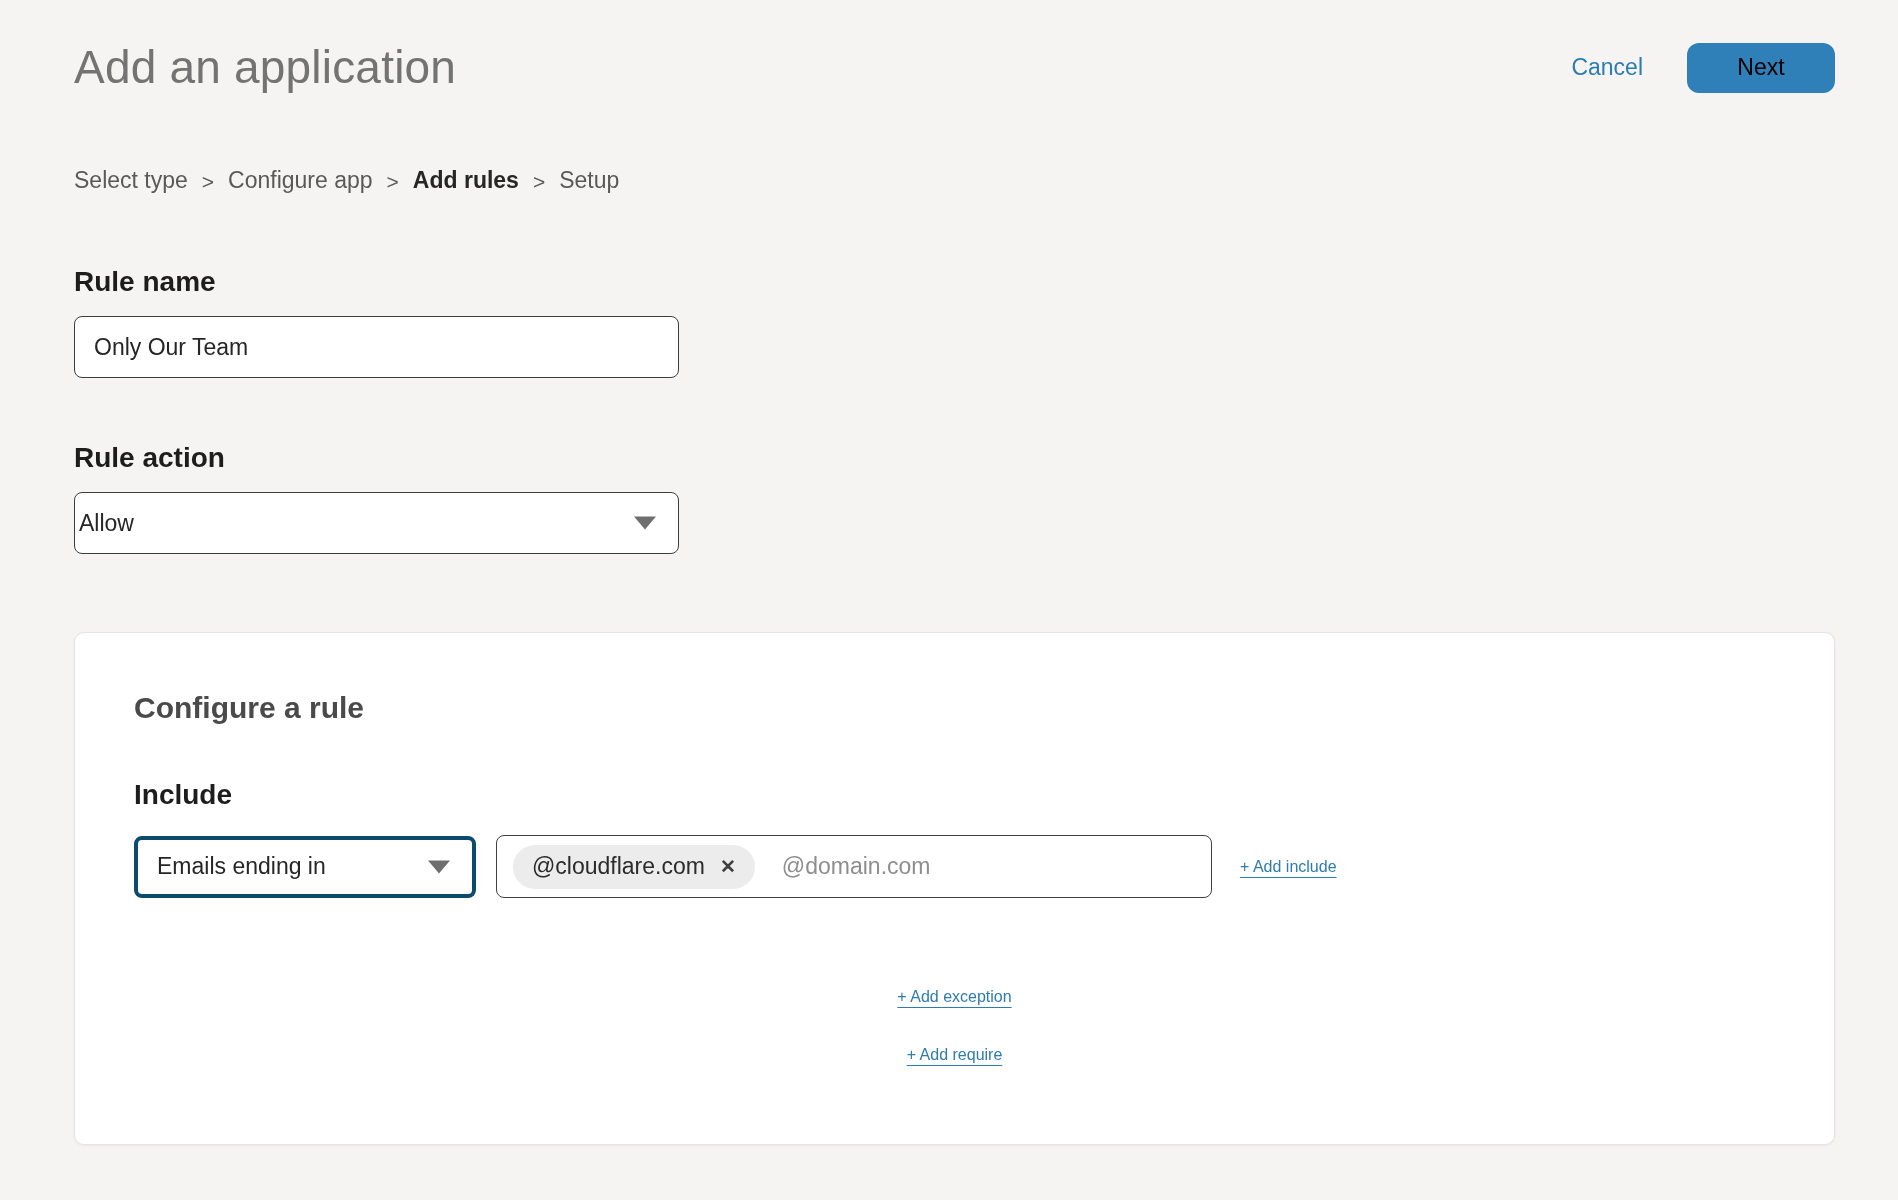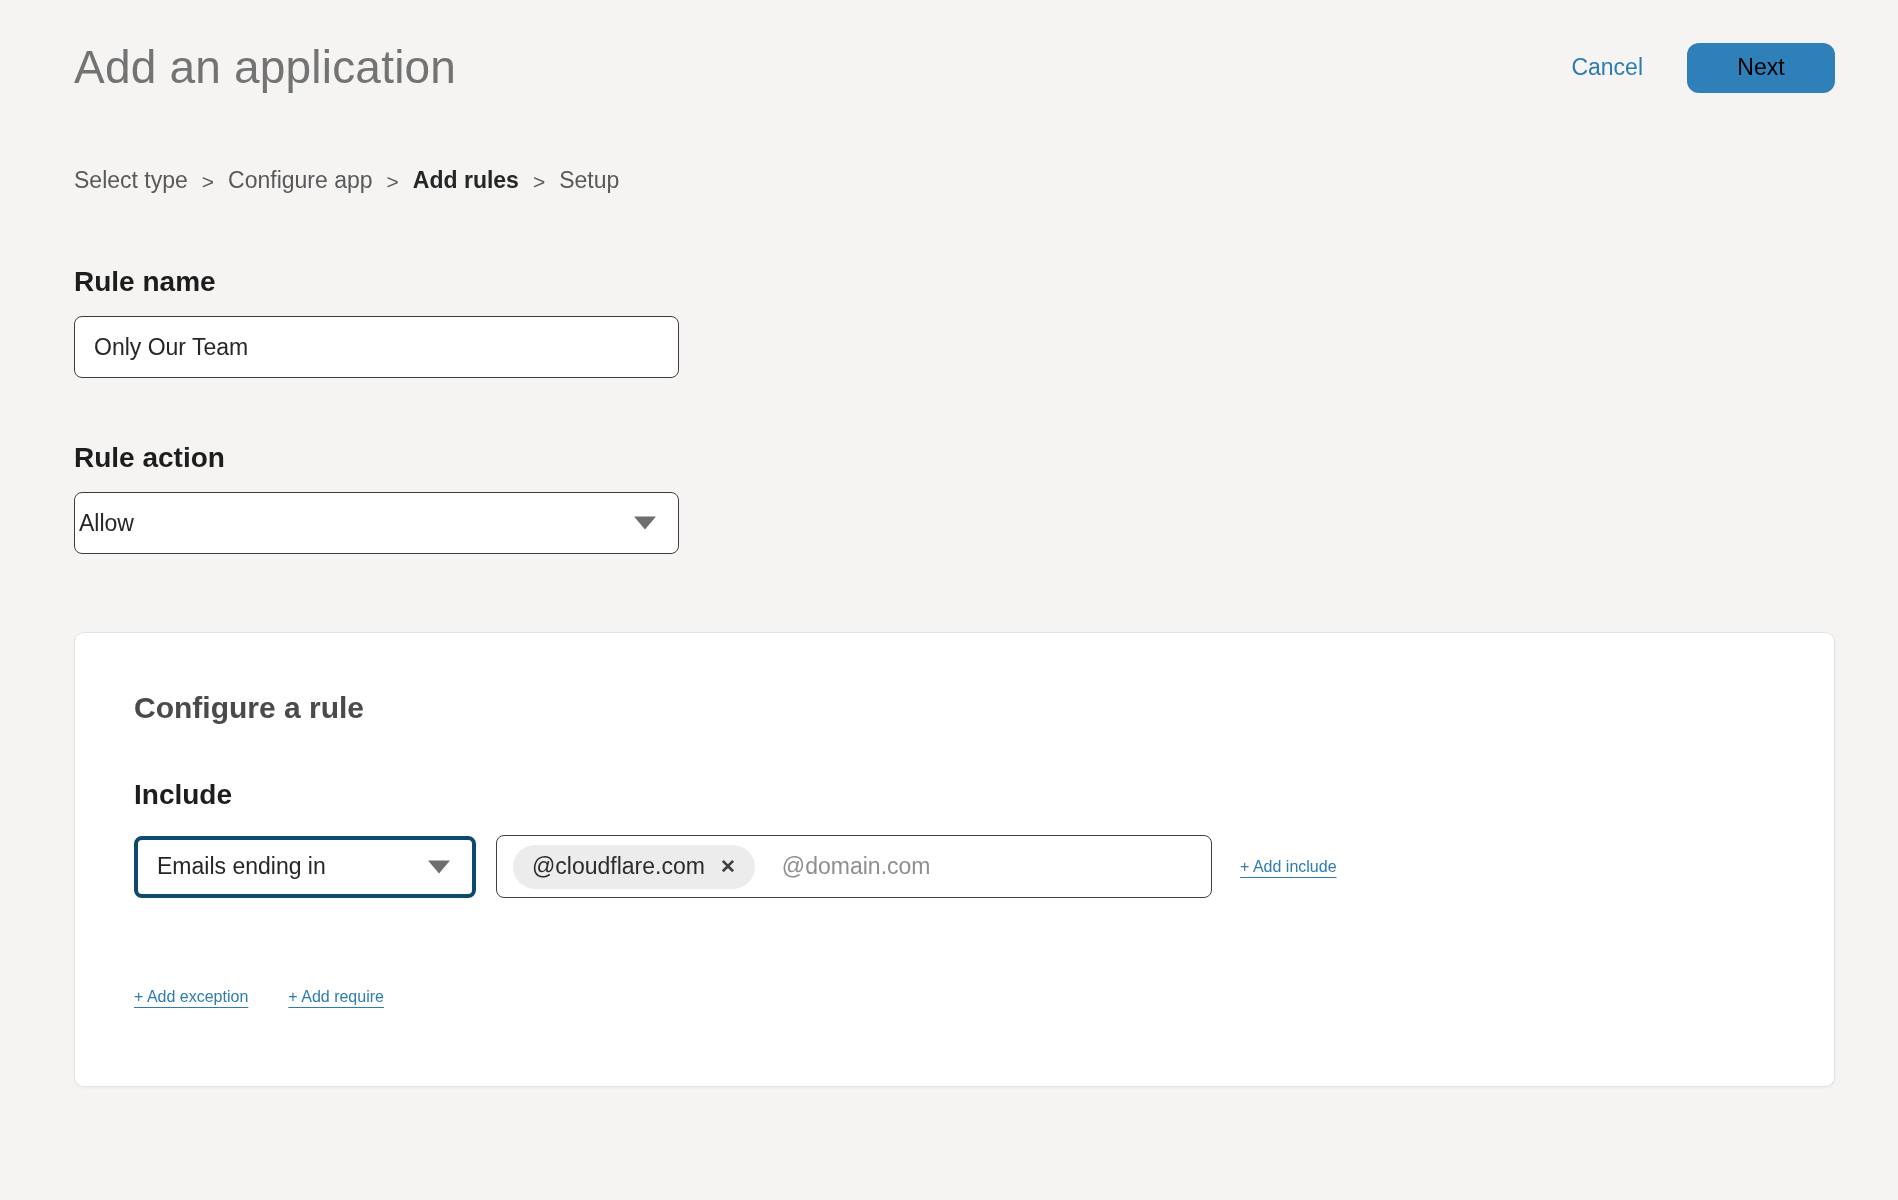--- a/index.html
+++ b/index.html
@@ -98,21 +98,21 @@
     font-family: "Liberation Sans", sans-serif; background: transparent;
   }
   .tag-text-input::placeholder { color: #8e8e8e; }
 
   .add-include-link { margin-left: 28px; }
   .text-link {
     color: #2c7cb0; font-size: 16px; text-decoration: underline;
     text-underline-offset: 5px; cursor: pointer;
   }
 
-  .links-row { margin-top: 90px; display: flex; align-items: center; gap: 40px; }
+  .links-row { margin-top: 90px; display: flex; align-items: center; gap: 40px; flex-direction: column; }
 </style>
 </head>
 <body>
 
 <div class="page">
 
   <div class="header">
     <h1 class="page-title">Add an application</h1>
     <div class="header-actions">
       <a class="cancel-link">Cancel</a>

